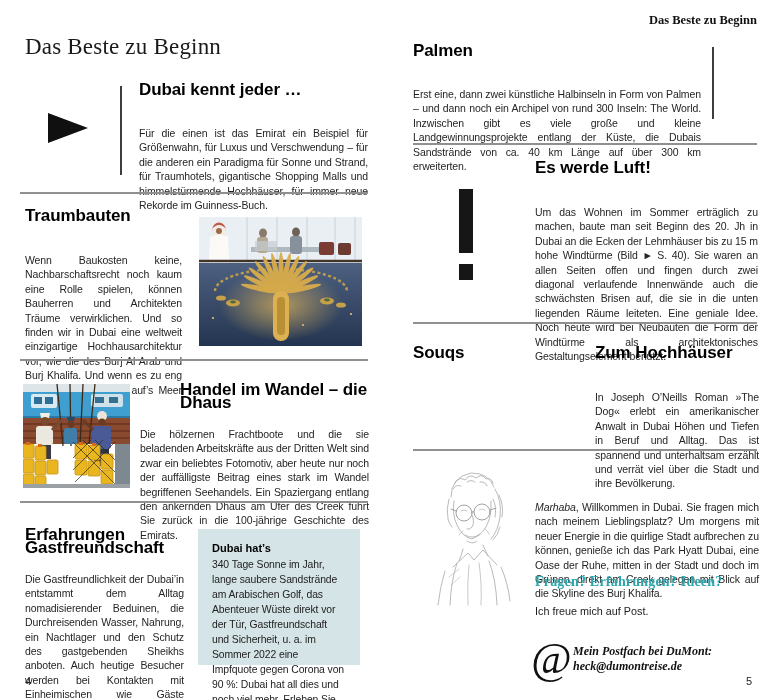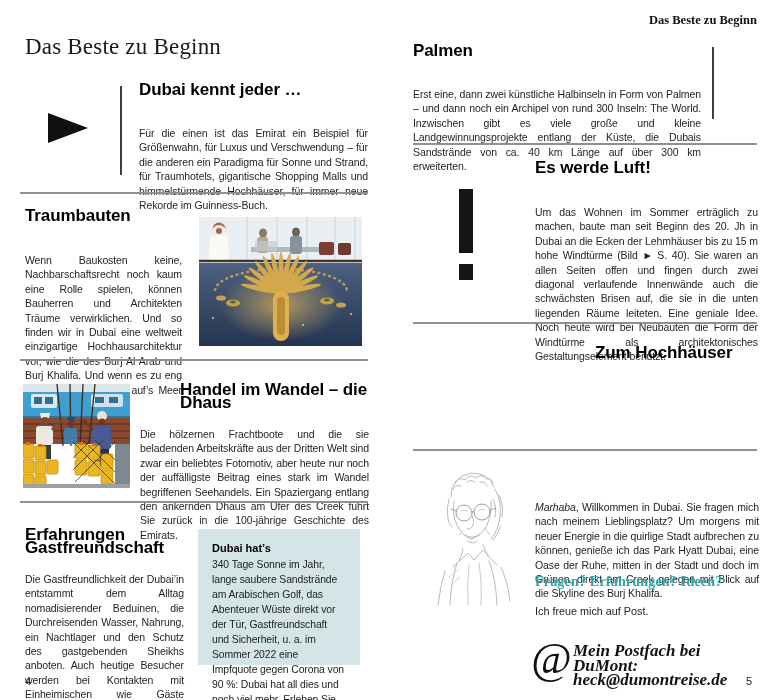--- a/index.html
+++ b/index.html
@@ -15,21 +15,21 @@
   .page-num{font-size:11px;color:#222;}
   .tri-marker{width:0;height:0;border-top:15px solid transparent;border-bottom:15px solid transparent;border-left:40px solid #101010;}
   .info-box{background:#d5e4e6;box-sizing:border-box;padding:13px 14px;}
   .info-box .bx-head{font-size:11px;font-weight:bold;color:#000;margin-bottom:3px;}
   .info-box .bx-text{font-size:10.4px;line-height:15px;letter-spacing:-0.1px;color:#222;text-align:left;}
   .excl-stem{position:absolute;left:0;top:0;width:14px;height:64px;background:#161616;}
   .excl-dot{position:absolute;left:0;top:75px;width:14px;height:16px;background:#161616;}
   .cta-head{font-family:"Liberation Serif",serif;font-size:14px;font-weight:600;letter-spacing:0.2px;}
   .cta-sub{font-size:10.8px;color:#222;}
   .at-glyph{font-family:"Liberation Serif",serif;font-style:italic;font-size:44px;line-height:44px;color:#111;}
-  .mailbox-text{font-family:"Liberation Serif",serif;font-style:italic;font-weight:bold;font-size:17px;line-height:14.5px;color:#111;}
+  .mailbox-text{font-family:"Liberation Serif",serif;font-style:italic;font-weight:bold;font-size:12px;line-height:14.5px;color:#111;}
   .lead-italic{font-style:italic;}
   svg{display:block;}
 </style>
 </head>
 <body>
 
 <div class="sheet">
 
   <div class="abs page-title" style="left:25px;top:34px;">Das Beste zu Beginn</div>
 
@@ -213,21 +213,23 @@
 
   <div class="abs" style="left:459px;top:189px;width:14px;height:91px;">
     <div class="excl-stem"></div>
       <div class="excl-dot"></div>
   </div>
   <div class="abs sec-heading" style="left:535px;top:161px;width:225px;">Es werde Luft!</div>
   <div class="abs body-text" style="left:535px;top:176px;width:223px;">Um das Wohnen im Sommer erträglich zu machen, baute man seit Beginn des 20. Jh in Dubai an die Ecken der Lehmhäuser bis zu 15 m hohe Windtürme (Bild ► S. 40). Sie waren an allen Seiten offen und fingen durch zwei diagonal verlaufende Innenwände auch die schwächsten Brisen auf, die sie in die unten liegenden Räume leiteten. Eine geniale Idee. Noch heute wird bei Neubauten die Form der Windtürme als architektonisches Gestaltungselement benutzt.</div>
 
   <div class="abs rule" style="left:413px;top:322px;width:344px;"></div>
 
+  <div class="abs sec-heading" style="left:413px;top:346px;width:176px;">Souqs</div>
   <div class="abs sec-heading" style="left:595px;top:346px;width:165px;">Zum Hochhäuser</div>
+  <div class="abs body-text" style="left:595px;top:361px;width:164px;">In Joseph O’Neills Roman »The Dog« erlebt ein amerikanischer Anwalt in Dubai Höhen und Tiefen in Beruf und Alltag. Das ist spannend und unterhaltsam erzählt und verrät viel über die Stadt und ihre Bevölkerung.</div>
 
   <div class="abs rule" style="left:413px;top:449px;width:344px;"></div>
 
   <div class="abs" style="left:423px;top:465px;width:95px;height:145px;">
     <svg width="95" height="145" viewBox="0 0 95 145" fill="none" stroke="#b2b2b2" stroke-width="0.9" stroke-linecap="round">
       <path d="M28,32 Q28,12 48,8 Q66,8 71,22"></path>
       <path d="M32,18 q4,-7 10,-3 q5,-7 11,-2 q6,-5 10,1 q5,-2 7,4"></path>
       <path d="M30,24 q3,-5 8,-3 m6,-4 q4,-3 8,0 m5,0 q5,-1 7,4"></path>
       <path d="M26,34 q-3,10 -1,20 q1,5 4,8"></path>
       <path d="M72,24 q7,12 5,28 q-2,14 -9,22"></path>

